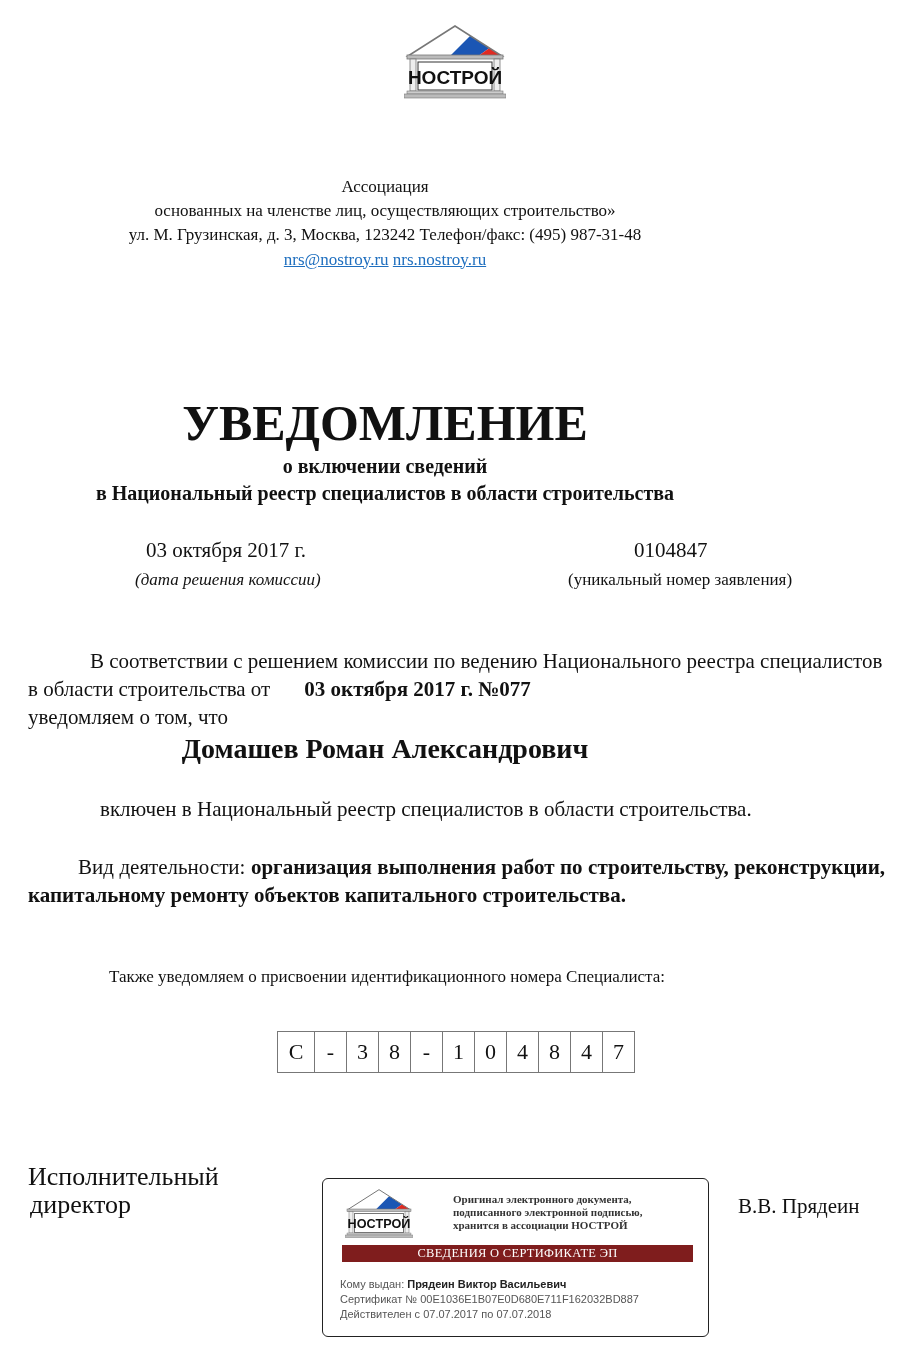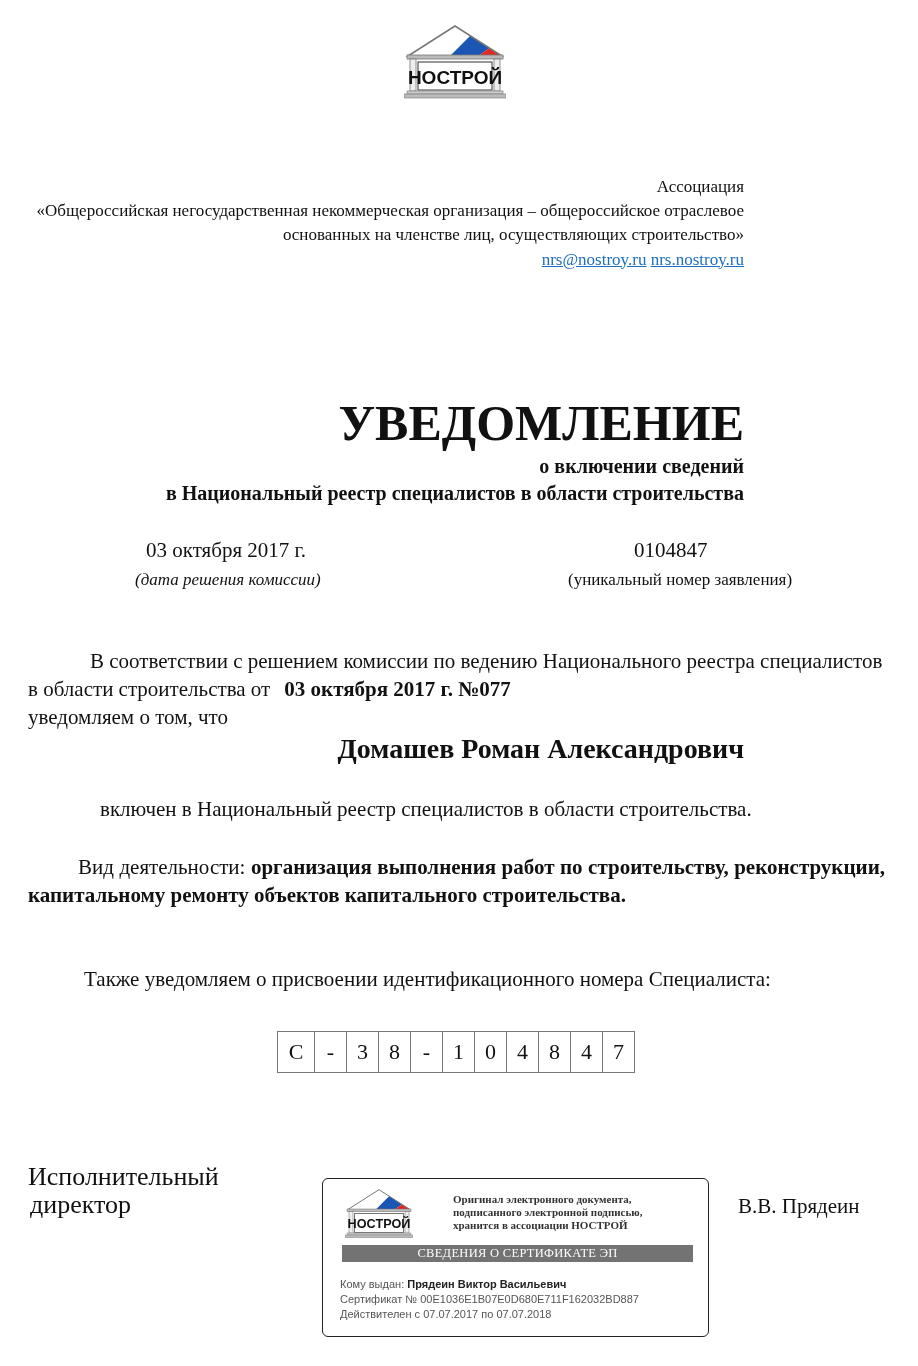--- a/index.html
+++ b/index.html
@@ -1,49 +1,49 @@
 <!DOCTYPE html>
 <html><head>
 <meta charset="utf-8">
 <style>
   html, body { margin: 0; padding: 0; background: #ffffff; }
   body {
     width: 918px; height: 1366px; position: relative; overflow: hidden;
     font-family: "Liberation Serif", "DejaVu Serif", serif; color: #111;
   }
   .abs { position: absolute; }
-  .center { text-align: right; left: 4px; width: 740px; }
+  .center { text-align: center; left: 15px; width: 740px; }
 
   
   .logo { left: 404px; top: 22px; width: 102px; height: 78px; }
 
   
   .hdr { top: 175px; font-size: 17px; line-height: 24.2px; }
   .hdr a { color: #1f6fbf; text-decoration: underline; }
 
   .title { top: 395px; font-size: 50px; font-weight: bold; letter-spacing: 0px; line-height: 56px; }
   .sub1 { top: 455px; font-size: 20px; font-weight: bold; }
   .sub2 { top: 482px; font-size: 20px; font-weight: bold; }
 
   .date-val { left: 146px; top: 538px; font-size: 21px; }
   .date-cap { left: 135px; top: 570px; font-size: 17px; font-style: italic; }
   .num-val { left: 634px; top: 538px; font-size: 21px; }
   .num-cap { left: 568px; top: 570px; font-size: 17px; }
 
   .p1 { left: 28px; width: 860px; top: 647px; font-size: 21px; line-height: 28px; }
   .p1 .indent { display: inline-block; width: 62px; }
-  .p1 b { font-size: 21px; margin-left: 14px; }
+  .p1 b { font-size: 21px; margin-left: 34px; }
   .person { top: 733px; font-size: 28px; font-weight: bold; }
 
   .incl { left: 100px; top: 797px; font-size: 21px; }
 
   .act { left: 28px; width: 857px; top: 853px; font-size: 21px; line-height: 28px; text-align: justify; }
   .act .indent { display: inline-block; width: 50px; }
 
-  .also { left: 84px; top: 967px; font-size: 21px; }
+  .also { left: 109px; top: 967px; font-size: 17px; }
 
   .idbox { left: 277px; top: 1031px; display: flex; border: 1px solid #777; height: 40px; }
   .idbox .cell {
     width: 31px; border-right: 1px solid #777; display: flex; align-items: center;
     justify-content: center; font-size: 22px; font-family: "Liberation Serif", serif;
   }
   .idbox .cell:first-child { width: 36px; }
   .idbox .cell:last-child { border-right: none; }
 
   .role { left: 28px; top: 1163px; font-size: 26px; line-height: 28px; }
@@ -55,21 +55,21 @@
   .stamp {
     left: 322px; top: 1178px; width: 387px; height: 159px;
     border: 1.5px solid #222; border-radius: 6px; box-sizing: border-box; background: #fff;
   }
   .stamp .slogo { left: 22px; top: 8px; width: 68px; height: 52px; }
   .stamp .orig {
     left: 130px; top: 14px; font-size: 11px; line-height: 13px; font-weight: bold; color: #333;
     font-family: "Liberation Serif", serif;
   }
   .stamp .bar {
-    left: 19px; top: 66px; width: 351px; height: 17px; background: #737373; color: #fff;
+    left: 19px; top: 66px; width: 351px; height: 17px; background: #7f1d1d; color: #fff;
     font-size: 12.5px; text-align: center; line-height: 17px; letter-spacing: 0.3px;
   }
   .stamp .info {
     left: 17px; top: 98px; font-family: "Liberation Sans", "DejaVu Sans", sans-serif;
     font-size: 11px; line-height: 15px; color: #555;
   }
   .stamp .info b { color: #222; }
 </style>
 </head>
 <body>
@@ -96,22 +96,22 @@
     <rect x="14" y="40" width="74" height="28" fill="#ffffff" stroke="#333" stroke-width="1"></rect>
     <text x="51" y="62" text-anchor="middle" font-family="Liberation Sans, sans-serif" font-weight="bold" font-size="19" fill="#111">НОСТРОЙ</text>
 
     <rect x="3" y="69" width="96" height="3" fill="#ccc" stroke="#777" stroke-width="0.6"></rect>
     <rect x="0" y="72" width="102" height="4" fill="#bbb" stroke="#777" stroke-width="0.6"></rect>
   </svg>
 </div>
 
 <div class="abs center hdr">
   <div>Ассоциация</div>
-  <div>«Общероссийская негосударственная некоммерческая организация – общероссийское отраслевое</div>
   <div>основанных на членстве лиц, осуществляющих строительство»</div>
+  <div>ул. М. Грузинская, д. 3, Москва, 123242 Телефон/факс: (495) 987-31-48</div>
   <div>
     <a>nrs@nostroy.ru</a>
     <a>nrs.nostroy.ru</a>
   </div>
 </div>
 
 <div class="abs center title">УВЕДОМЛЕНИЕ</div>
 <div class="abs center sub1">о включении сведений</div>
 <div class="abs center sub2">в Национальный реестр специалистов в области строительства</div>
 

